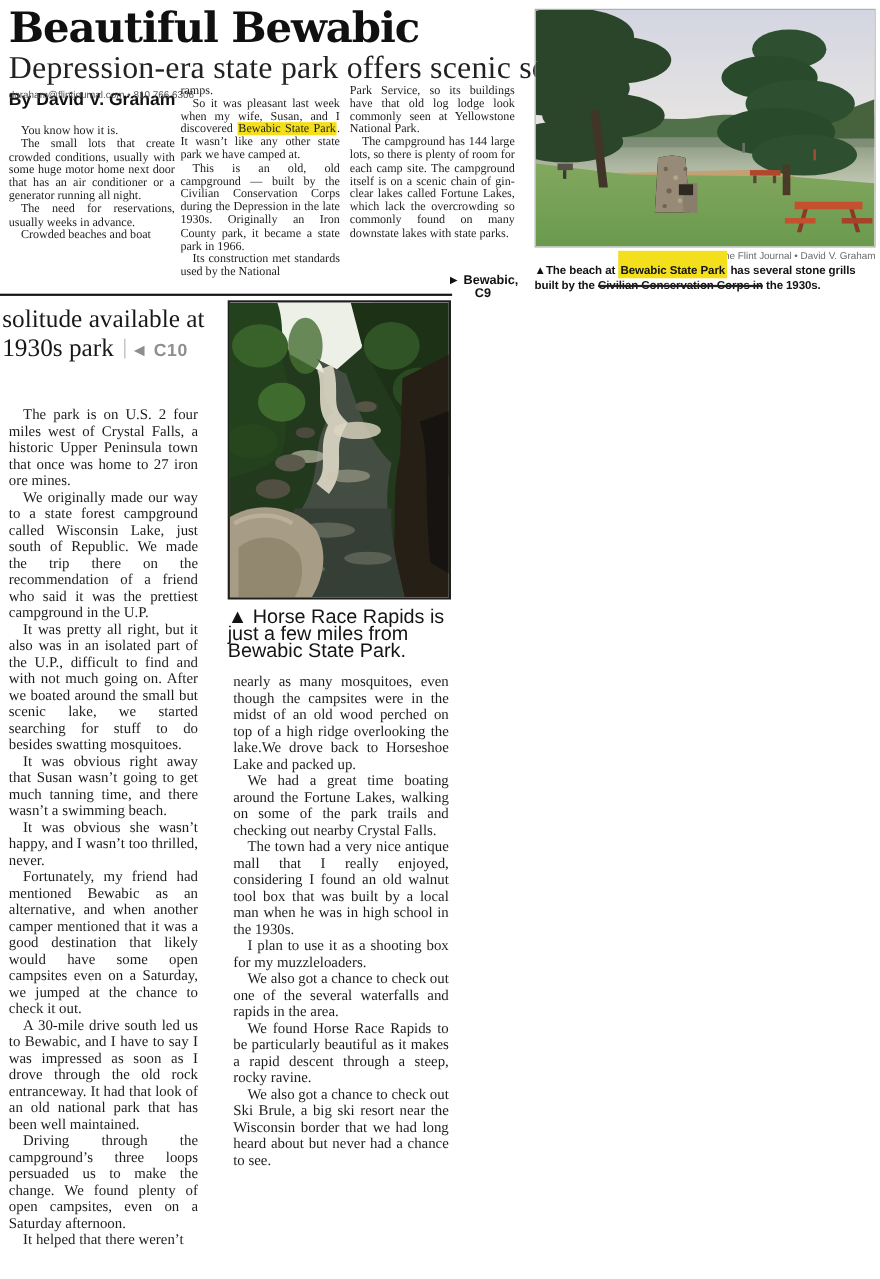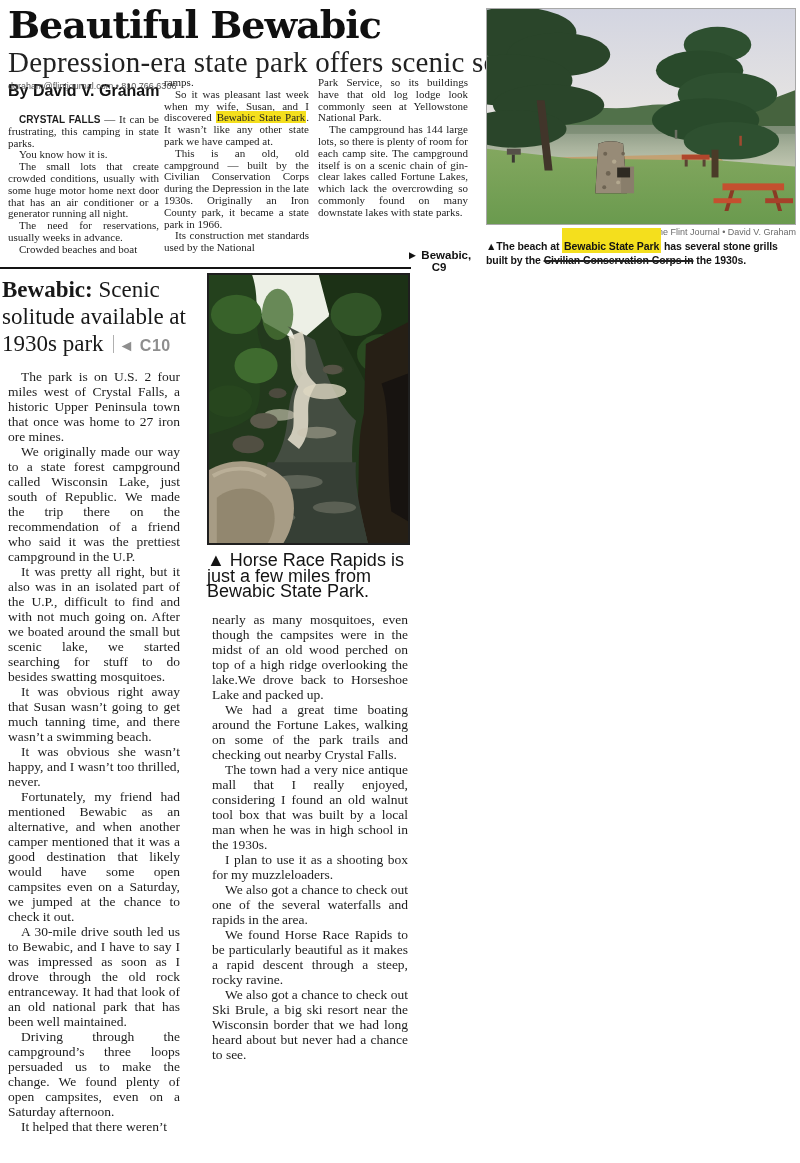--- a/index.html
+++ b/index.html
@@ -67,21 +67,20 @@
 <body>
 
 <div class="page">
 
   <div class="h1">Beautiful Bewabic</div>
   <div class="subhead">Depression-era state park offers scenic solitude</div>
   <div class="byline">By David V. Graham</div>
   <div class="contact">dgraham@flintjournal.com • 810.766.6306</div>
 
   <div class="bodycol a1col c1">
-    <p><b class="lead">CRYSTAL FALLS</b><span> — It can be frustrating, this camping in state parks.</span></p>
     <p>You know how it is.</p>
     <p>The small lots that create crowded conditions, usually with some huge motor home next door that has an air conditioner or a generator running all night.</p>
     <p>The need for reservations, usually weeks in advance.</p>
     <p>Crowded beaches and boat</p>
   </div>
 
   <div class="bodycol a1col c2">
     <p class="noind">ramps.</p>
     <p><span>So it was pleasant last week when my wife, Susan, and I discovered </span><span class="hl">Bewabic State Park</span><span>. It wasn’t like any other state park we have camped at.</span></p>
     <p>This is an old, old campground — built by the Civilian Conservation Corps during the Depression in the late 1930s. Originally an Iron County park, it became a state park in 1966.</p>
@@ -166,21 +165,20 @@
       <rect x="189" y="122" width="2.5" height="9" fill="#6b6f62"></rect>
       <rect x="254" y="128" width="2.5" height="10" fill="#a04a30"></rect>
     </svg>
   </div>
   <div class="credit">The Flint Journal • David V. Graham</div>
   <div class="caption1"><span>▲The beach at </span><span class="cap-hl">Bewabic State Park</span><span> has several stone grills built by the </span><span class="cap-strike">Civilian Conservation Corps in</span><span> the 1930s.</span></div>
 
   <div class="rule2"></div>
 
   <div class="h2wrap">
-    <div><span class="h2lead">Bewabic:</span><span> Scenic</span></div>
     <div>solitude available at</div>
     <div><span>1930s park</span><span class="hsep"></span><span class="h2jump">◄ C10</span></div>
   </div>
 
   <div class="photo2">
     <svg viewBox="0 0 203 272" preserveAspectRatio="none">
       <rect width="203" height="272" fill="#23391d"></rect>
       <polygon points="38,0 132,0 122,42 92,68 56,48" fill="#edf0e6"></polygon>
       <g>
         <path d="M0,0 L44,0 C54,28 42,58 58,80 C46,108 58,120 46,142 C30,155 12,158 0,162 Z" fill="#24411d"></path>

